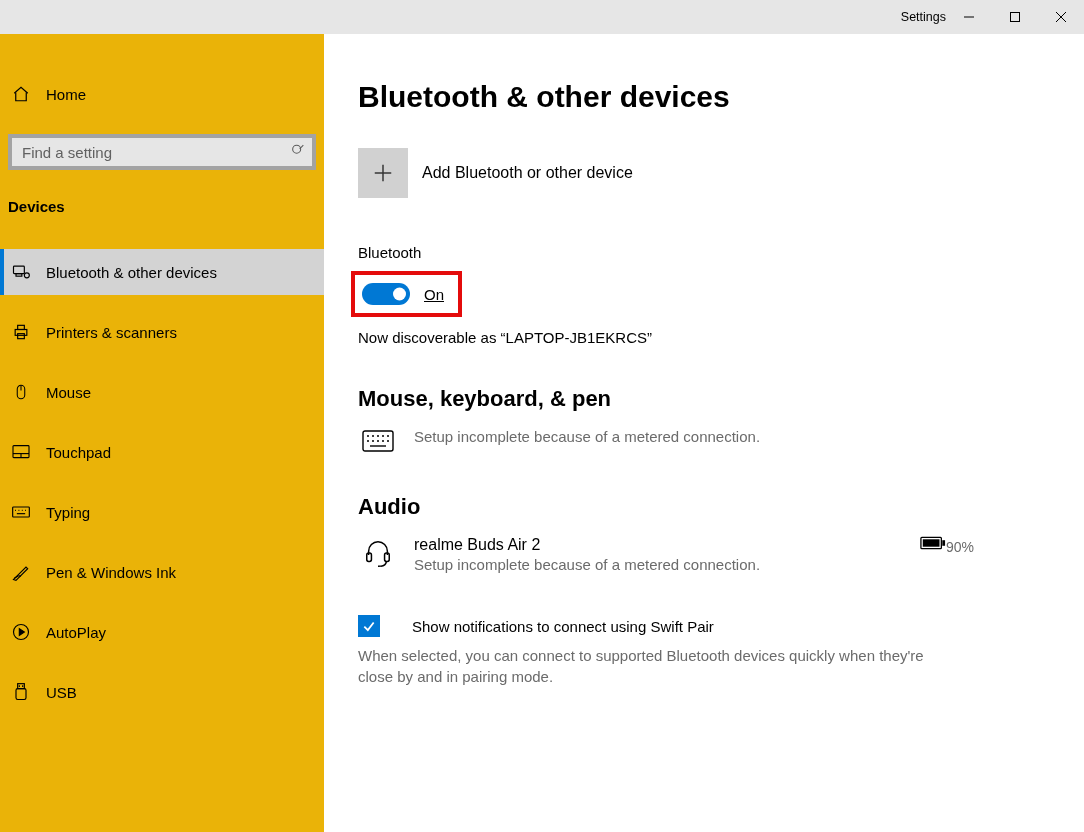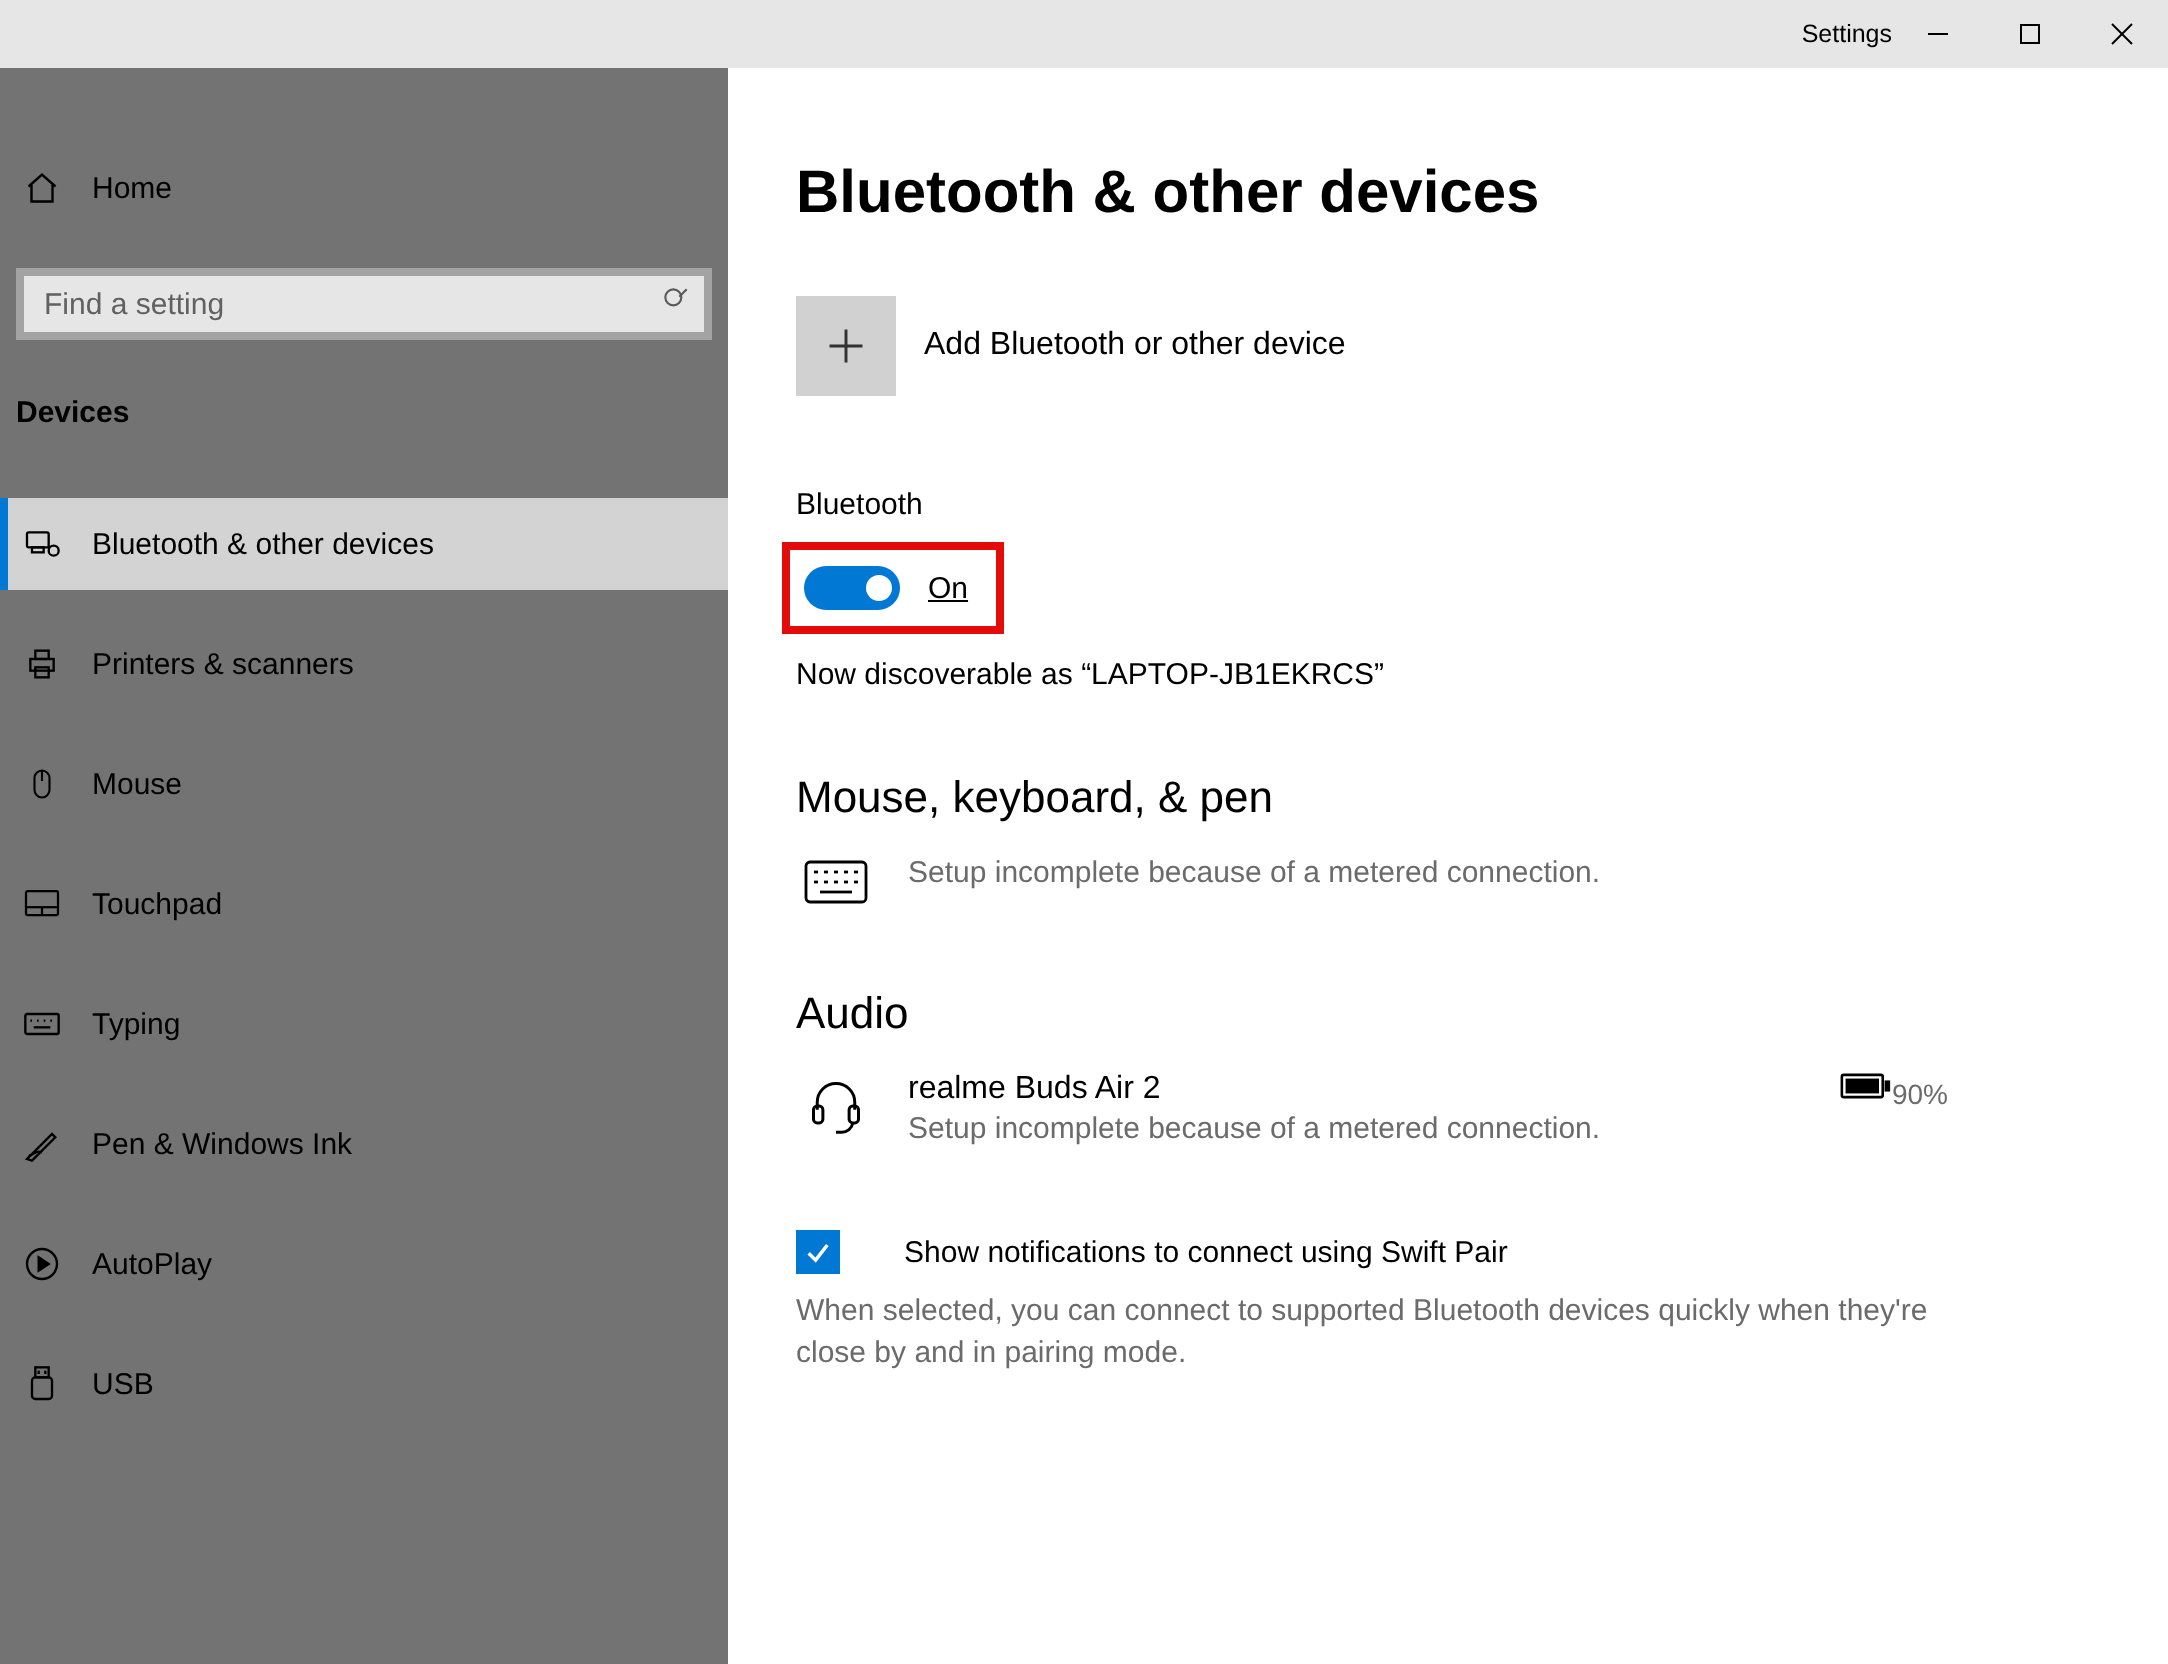--- a/index.html
+++ b/index.html
@@ -33,22 +33,22 @@
     height: 34px;
     display: flex;
     align-items: center;
     justify-content: center;
     cursor: pointer;
   }
   .win-btn svg { stroke: #000; }
   
   .layout { display: flex; height: calc(832px - 34px); }
   .sidebar {
-    width: 364px;
-    background: #737373;
+    width: 324px;
+    background: #eab308;
     padding-top: 40px;
     position: relative;
   }
   .main {
     flex: 1;
     background: #fff;
     padding: 46px 0 0 34px;
     position: relative;
   }
   
@@ -164,21 +164,21 @@
     transform: translateY(-50%);
     width: 13px; height: 13px;
     border-radius: 50%;
     background: #fff;
   }
   .toggle-state { font-size: 15px; text-decoration: underline; }
   .discover { font-size: 15px; margin-bottom: 40px; }
   
   .sect-title {
     font-size: 22px;
-    font-weight: 400;
+    font-weight: 700;
     margin-bottom: 16px;
   }
   .device-row {
     display: flex;
     align-items: flex-start;
     margin-bottom: 42px;
     cursor: pointer;
   }
   .dev-icon {
     width: 40px;

